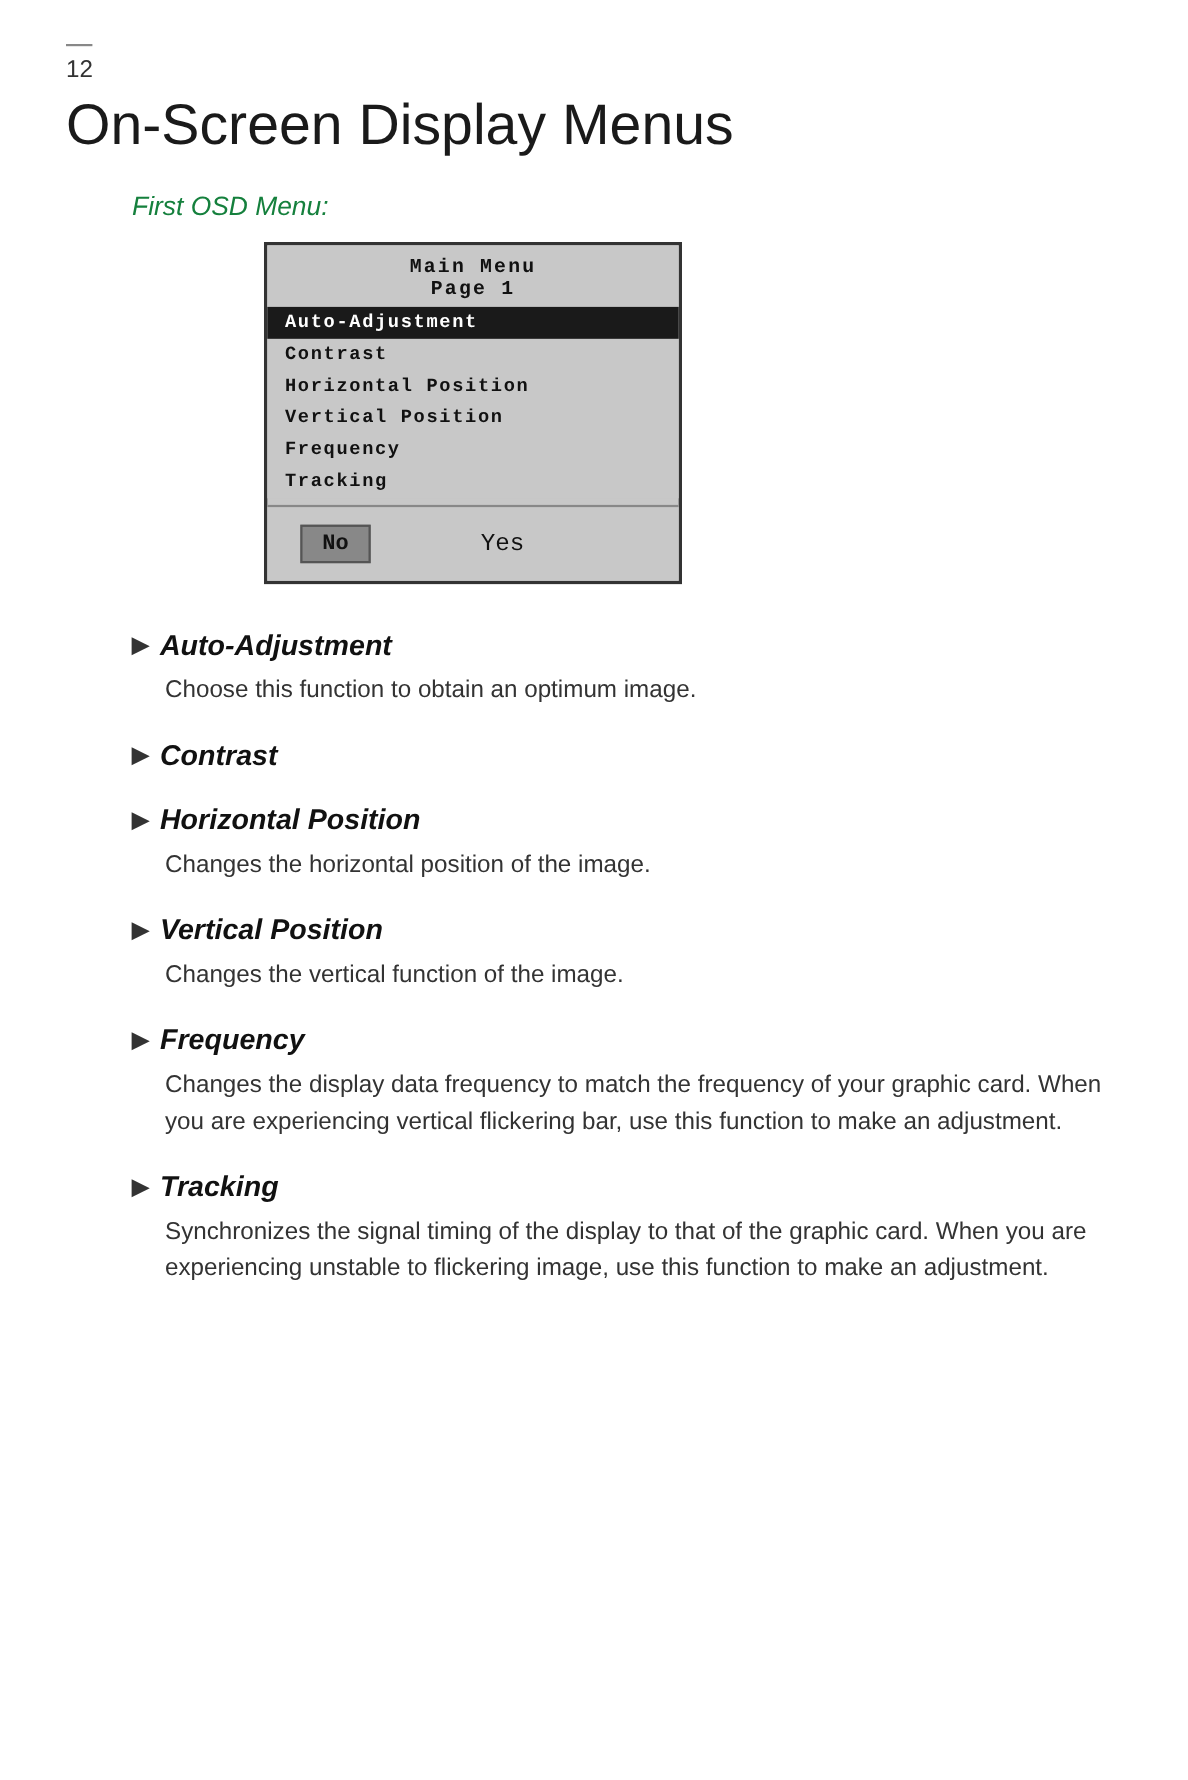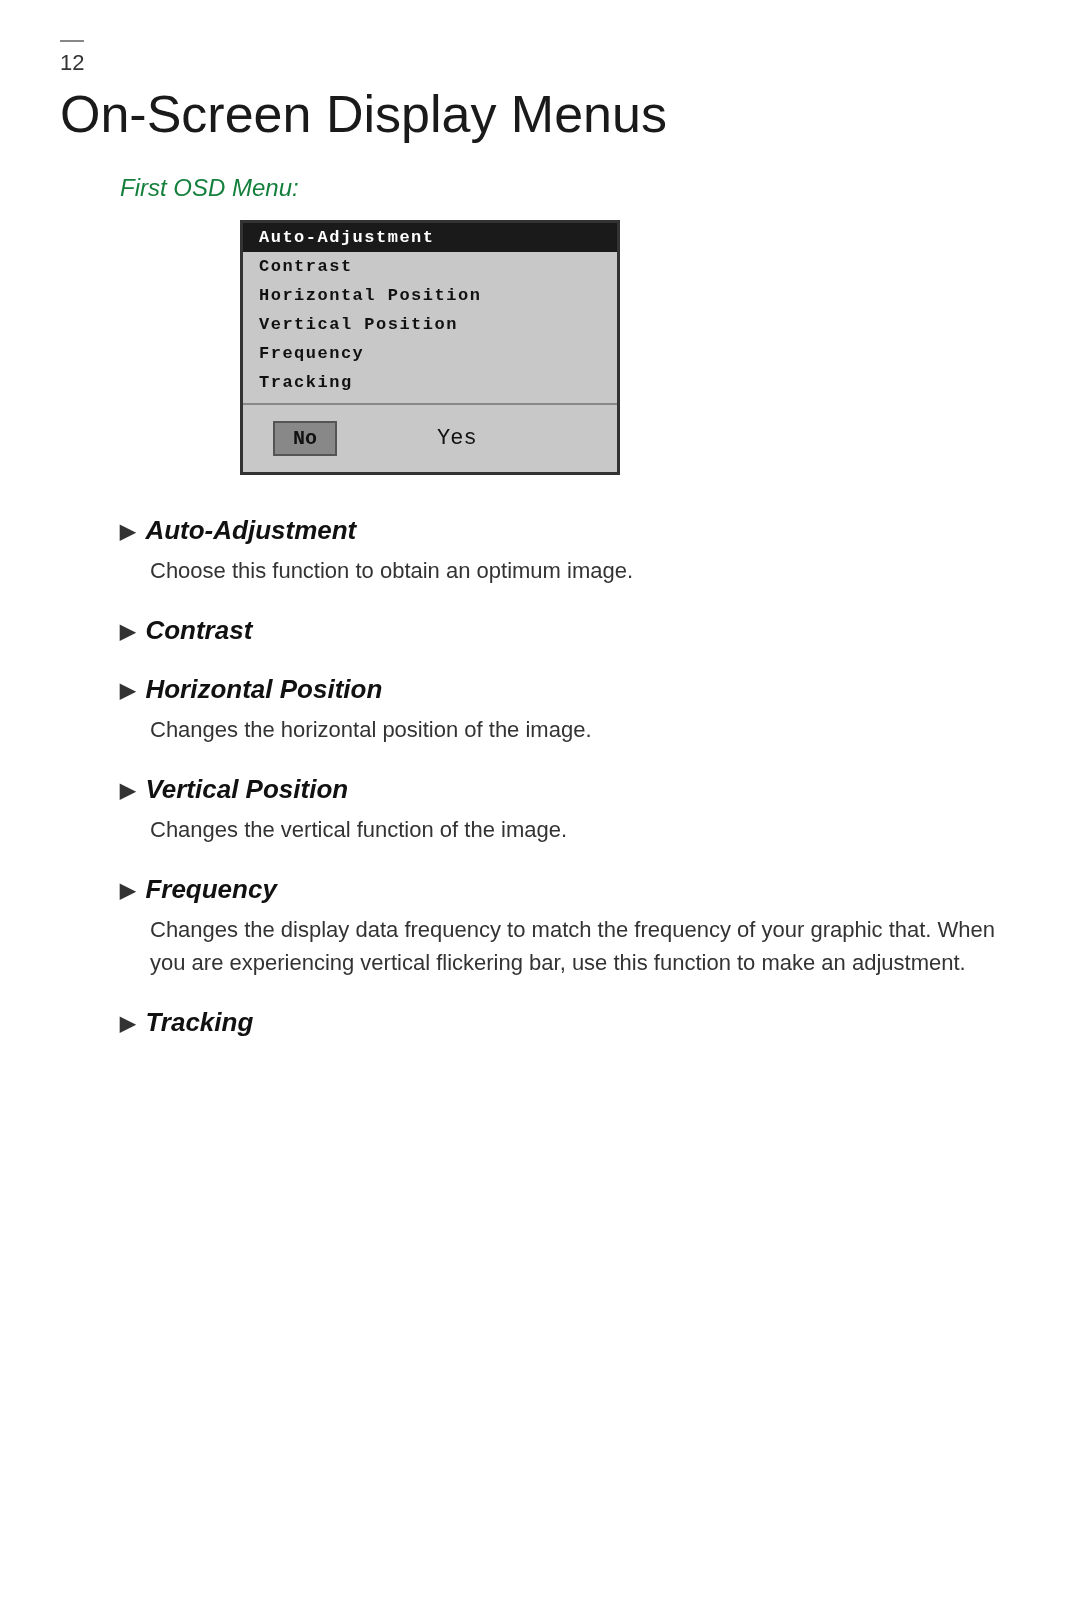--- a/index.html
+++ b/index.html
@@ -160,20 +160,24 @@
 
 
 <h1 class="page-title">On-Screen Display Menus</h1>
 
 
 <div class="subtitle">First OSD Menu:</div>
 
 
 <div class="osd-container">
   <div class="osd-box">
+    <div class="osd-header">
+      <div>Main Menu</div>
+      <div>Page 1</div>
+    </div>
     <div class="osd-menu-items" id="osd-items">
     <div class="osd-item active">Auto-Adjustment</div>
         <div class="osd-item">Contrast</div>
         <div class="osd-item">Horizontal Position</div>
         <div class="osd-item">Vertical Position</div>
         <div class="osd-item">Frequency</div>
         <div class="osd-item">Tracking</div>
       </div>
     <div class="osd-footer">
       <div class="osd-btn-no">No</div>
@@ -209,24 +213,25 @@
         <span class="arrow">▶</span>
         <span class="section-title">Vertical Position</span>
       </div>
       <div class="section-body">Changes the vertical function of  the image.</div>
     </div>
     <div class="section">
       <div class="section-heading">
         <span class="arrow">▶</span>
         <span class="section-title">Frequency</span>
       </div>
-      <div class="section-body">Changes the display data frequency to match the frequency of your graphic that. When you are experiencing vertical flickering bar, use this function to make an adjustment.</div>
+      <div class="section-body">Changes the display data frequency to match the frequency of your graphic card. When you are experiencing vertical flickering bar, use this function to make an adjustment.</div>
     </div>
     <div class="section">
       <div class="section-heading">
         <span class="arrow">▶</span>
         <span class="section-title">Tracking</span>
       </div>
+      <div class="section-body">Synchronizes the signal timing of the display to that of the graphic card. When you are experiencing unstable to flickering image, use this function to make an adjustment.</div>
     </div>
   </div>
 
 
 
 
 </body></html>

